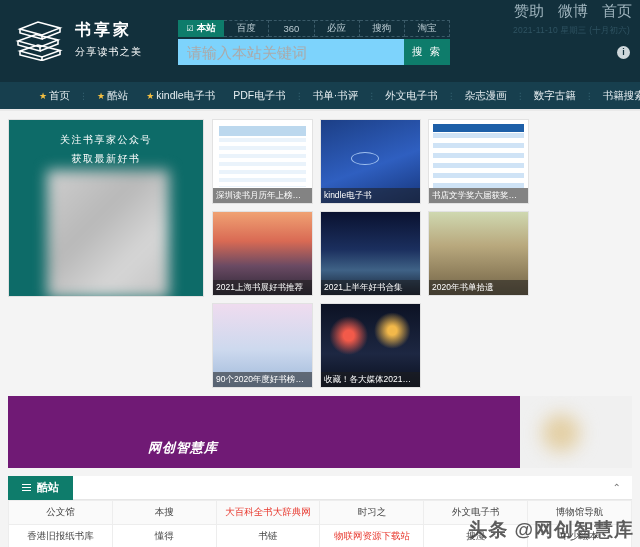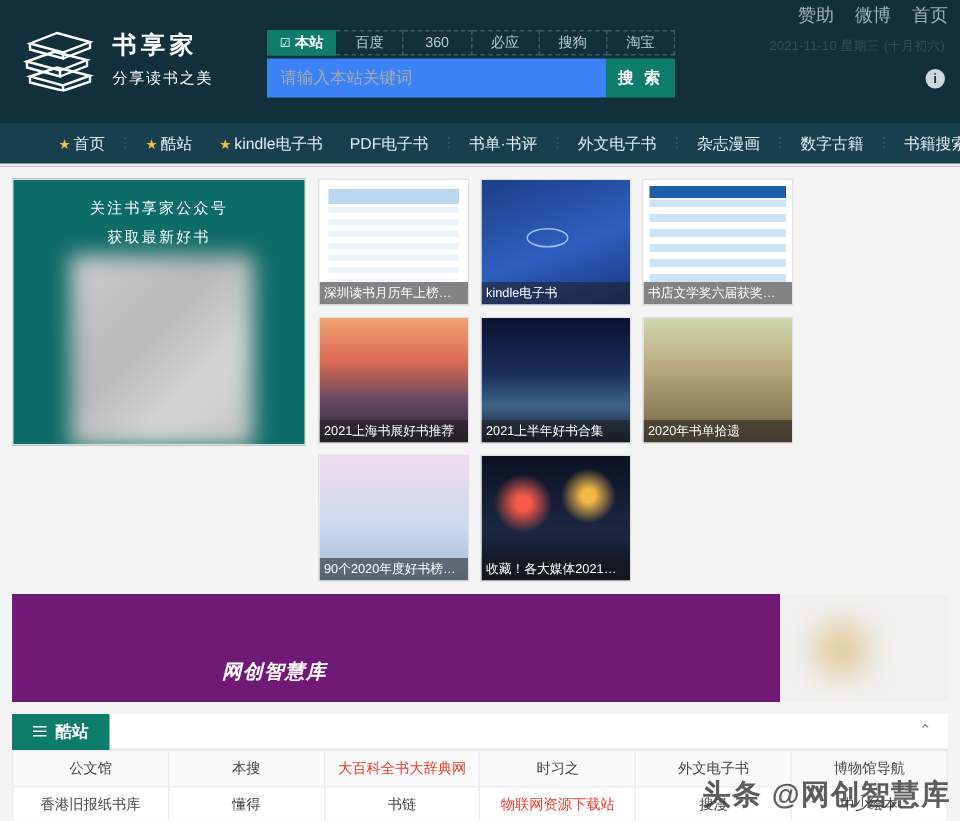--- a/index.html
+++ b/index.html
@@ -13,21 +13,21 @@
   
   .header {
     position: relative;
     height: 82px;
     background: #12303c;
     overflow: hidden;
   }
   .toplinks {
     position: absolute; top: 2px; right: 8px;
     display: flex; gap: 14px;
-    font-size: 12px; color: #9fb4bd;
+    font-size: 15px; color: #9fb4bd;
   }
   .toplinks span { cursor: pointer; }
   .datetext {
     position: absolute; top: 25px; right: 10px;
     font-size: 8.5px; color: #2f5362; letter-spacing: .2px;
     white-space: nowrap;
   }
   .infoicon {
     position: absolute; top: 46px; right: 10px;
     width: 13px; height: 13px; border-radius: 50%;
@@ -62,28 +62,28 @@
   }
   .engine:first-child { border-left: 1px solid #0e7c6b; }
   .engine.active {
     background: #0e7c6b; color: #fff; font-weight: bold;
     border: 1px solid #0e7c6b;
   }
   .engine .chk { font-size: 8px; }
   .searchrow { display: flex; height: 26px; margin-top: 2px; }
   .searchrow input {
     flex: 1; border: none; outline: none;
-    font-size: 11px; color: #333; padding: 0 9px;
-    background: #3b82f6;
+    font-size: 15px; color: #333; padding: 0 9px;
+    background: #7dd3fc;
     font-family: "Liberation Sans", sans-serif;
   }
   .searchrow input::placeholder { color: #aaa; }
   .searchbtn {
     width: 46px; background: #0e7c6b; color: #fff;
-    font-size: 10.5px; font-weight: bold; letter-spacing: 2px;
+    font-size: 10.5px; font-weight: normal; letter-spacing: 2px;
     display: flex; align-items: center; justify-content: center;
     cursor: pointer;
   }
 
   
   .nav {
     height: 29px; background: #173f4e;
     display: flex; align-items: center;
     padding-left: 30px;
     font-size: 10.5px; color: #e6eef1;

